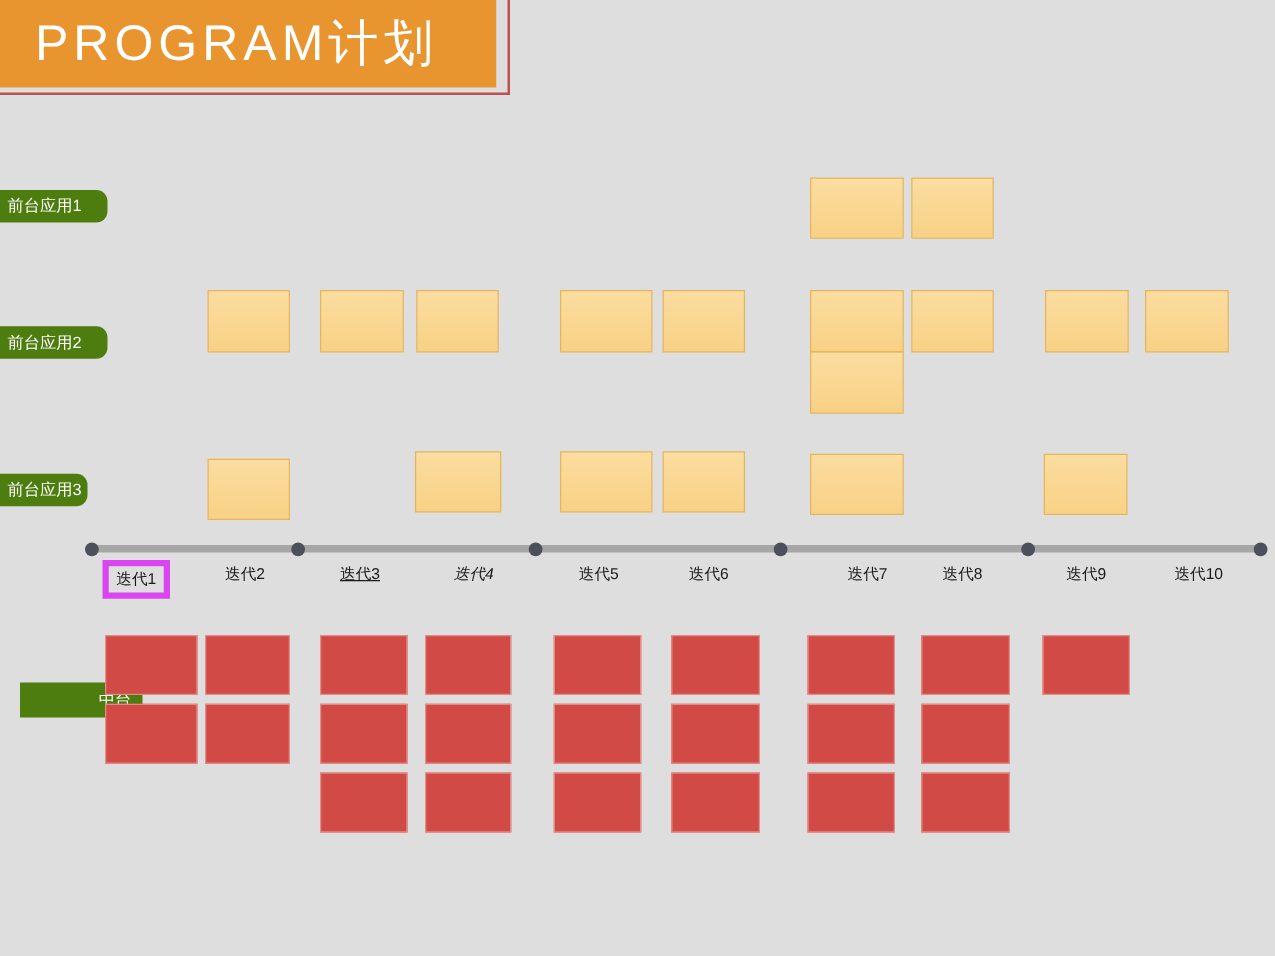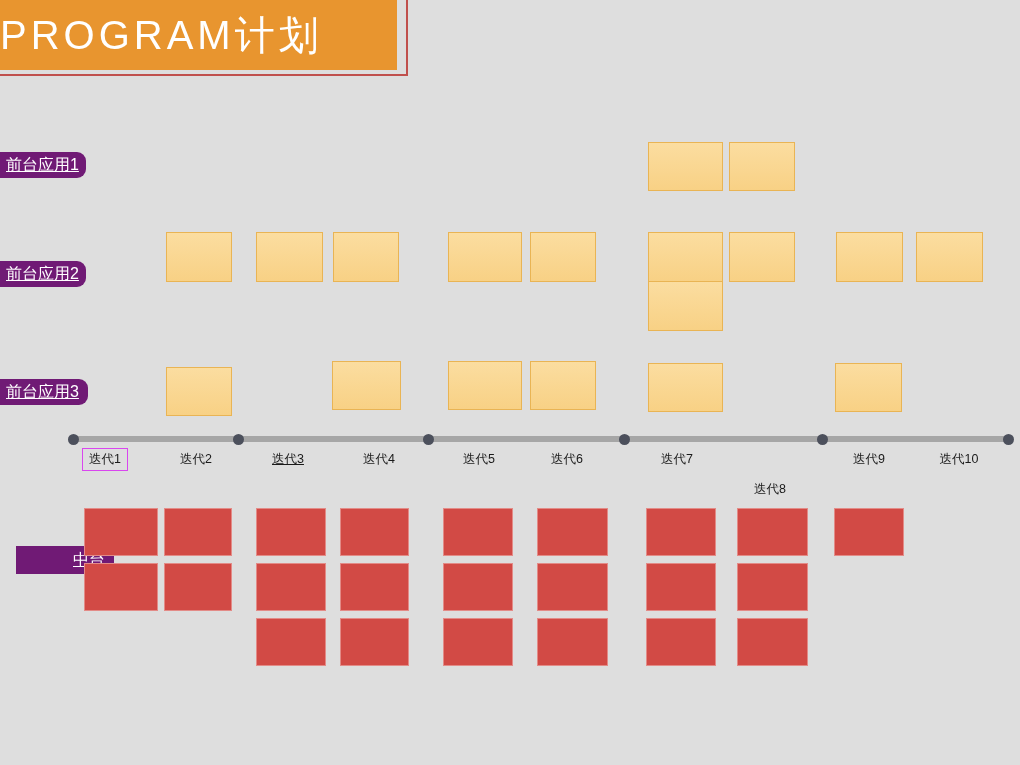--- a/index.html
+++ b/index.html
@@ -33,38 +33,38 @@
     width: 397px;
     height: 70px;
     background: #e8952f;
     display: flex;
     align-items: center;
   }
   #title-text {
     color: #ffffff;
     font-size: 40px;
     letter-spacing: 4px;
+    padding-left: 28px;
     line-height: 1;
     white-space: nowrap;
   }
 
   
   .row-label {
     position: absolute;
-    background: #701a75;
+    background: #4d7c0f;
     color: #ffffff;
-    font-size: 16px;
+    font-size: 13px;
     height: 26px;
     line-height: 26px;
     border-radius: 0 9px 9px 0;
     padding-right: 9px;
     padding-left: 6px;
     box-sizing: border-box;
     white-space: nowrap;
-    text-decoration: underline;
   }
   .row-label.wide {
     width: 98px;
     text-align: right;
     height: 28px;
     line-height: 28px;
   }
 
   
   .cardbox {
@@ -108,39 +108,39 @@
   }
   .tl-label {
     position: absolute;
     top: 451px;
     font-size: 12.5px;
     color: #1a1a1a;
     text-align: center;
     white-space: nowrap;
   }
   .tl-label.boxed {
-    border: 1px solid #d946ef;
+    border: 5px solid #d946ef;
     padding: 2px 6px;
     top: 448px;
     background: transparent;
   }
 </style>
 </head>
 <body>
 
 <div id="title-frame">
   <div id="title-block">
     <span id="title-text">PROGRAM计划</span>
   </div>
 </div>
 
 <div id="row-labels-layer">
     <div class="row-label" style="left: 0px; top: 152px; width: 86px;">前台应用1</div>
     <div class="row-label" style="left: 0px; top: 261px; width: 86px;">前台应用2</div>
-    <div class="row-label" style="left: 0px; top: 379px; width: 88px;">前台应用3</div>
+    <div class="row-label" style="left: 0px; top: 379px; width: 70px;">前台应用3</div>
     <div class="row-label wide" style="left: 16px; top: 546px;">中台</div>
   </div>
 
 <div id="yellow-layer">
     <div class="cardbox yellow" style="left: 648px; top: 142px; width: 75px; height: 49px;"></div>
     <div class="cardbox yellow" style="left: 729px; top: 142px; width: 66px; height: 49px;"></div>
     <div class="cardbox yellow" style="left: 166px; top: 232px; width: 66px; height: 50px;"></div>
     <div class="cardbox yellow" style="left: 256px; top: 232px; width: 67px; height: 50px;"></div>
     <div class="cardbox yellow" style="left: 333px; top: 232px; width: 66px; height: 50px;"></div>
     <div class="cardbox yellow" style="left: 448px; top: 232px; width: 74px; height: 50px;"></div>
@@ -166,25 +166,25 @@
     <div class="tl-dot" style="position: absolute; left: 238px; top: 434px;"></div>
     <div class="tl-dot" style="position: absolute; left: 428px; top: 434px;"></div>
     <div class="tl-dot" style="position: absolute; left: 624px; top: 434px;"></div>
     <div class="tl-dot" style="position: absolute; left: 822px; top: 434px;"></div>
     <div class="tl-dot" style="position: absolute; left: 1008px; top: 434px;"></div>
   </div>
 <div id="timeline-labels">
     <div class="tl-label boxed" style="left: 82px; width: auto;">迭代1</div>
     <div class="tl-label" style="left: 156px; width: 80px;">迭代2</div>
     <div class="tl-label" style="left: 248px; width: 80px; text-decoration: underline;">迭代3</div>
-    <div class="tl-label" style="left: 339px; width: 80px;">迭代4</div>
+    <div class="tl-label" style="left: 339px; width: 80px; font-style: italic;">迭代4</div>
     <div class="tl-label" style="left: 439px; width: 80px;">迭代5</div>
     <div class="tl-label" style="left: 527px; width: 80px;">迭代6</div>
-    <div class="tl-label" style="left: 637px; width: 80px;">迭代7</div>
-    <div class="tl-label" style="left: 730px; width: 80px; margin-top: 30px;">迭代8</div>
+    <div class="tl-label" style="left: 654px; width: 80px;">迭代7</div>
+    <div class="tl-label" style="left: 730px; width: 80px;">迭代8</div>
     <div class="tl-label" style="left: 829px; width: 80px;">迭代9</div>
     <div class="tl-label" style="left: 919px; width: 80px;">迭代10</div>
   </div>
 
 <div id="red-layer">
     <div class="cardbox red" style="left: 84px; top: 508px; width: 74px; height: 48px;"></div>
     <div class="cardbox red" style="left: 164px; top: 508px; width: 68px; height: 48px;"></div>
     <div class="cardbox red" style="left: 256px; top: 508px; width: 70px; height: 48px;"></div>
     <div class="cardbox red" style="left: 340px; top: 508px; width: 69px; height: 48px;"></div>
     <div class="cardbox red" style="left: 443px; top: 508px; width: 70px; height: 48px;"></div>

